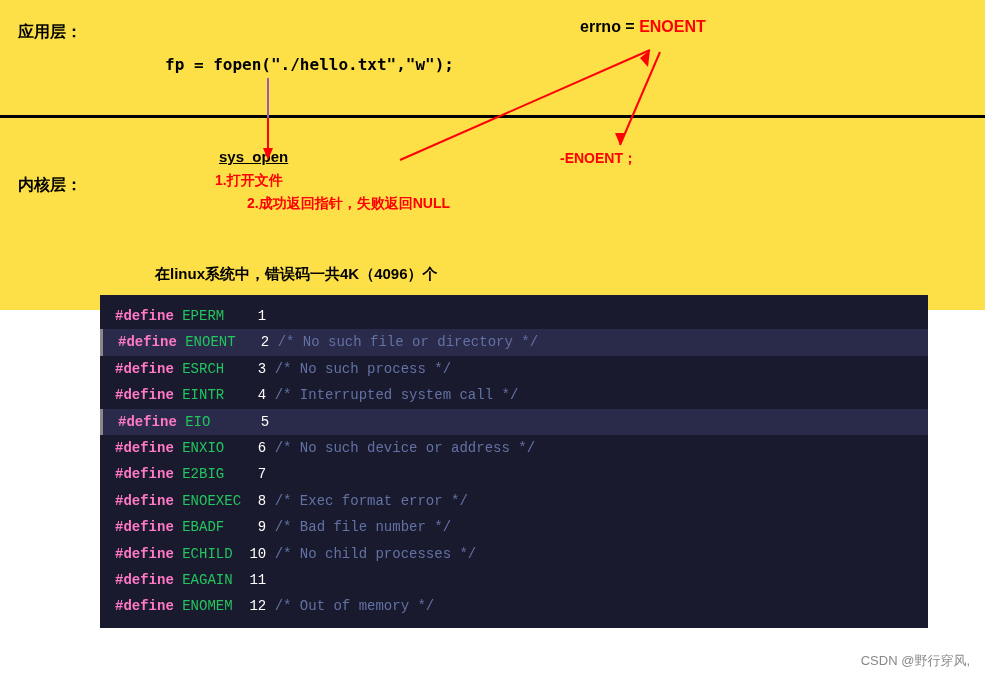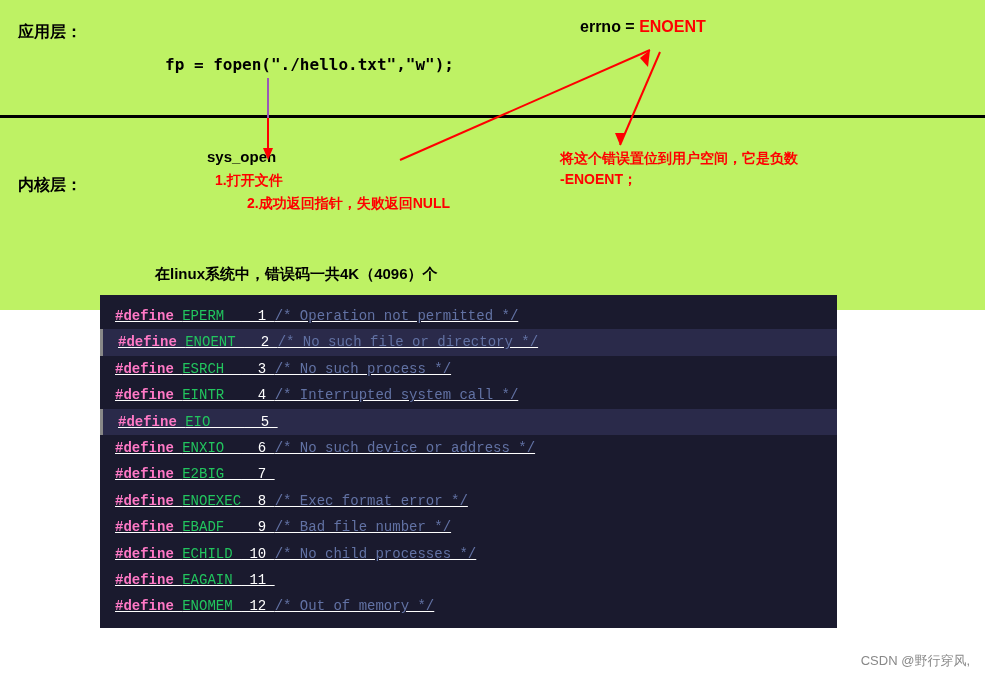--- a/index.html
+++ b/index.html
@@ -8,21 +8,21 @@
       height: 675px;
       background: #ffffff;
       font-family: 'Microsoft YaHei', SimSun, sans-serif;
       position: relative;
       overflow: hidden;
     }
     .diagram-area {
       position: relative;
       width: 985px;
       height: 310px;
-      background: #bef264;
+      background: #fde047;
     }
     .layer-label {
       position: absolute;
       font-size: 16px;
       font-weight: bold;
       color: #000;
     }
     .app-layer-label {
       top: 22px;
       left: 18px;
@@ -57,24 +57,25 @@
       color: #000;
     }
     .errno-value {
       color: red;
       font-size: 16px;
       font-weight: bold;
     }
     .sys-open-label {
       position: absolute;
       top: 148px;
-      left: 207px;
+      left: 219px;
       font-size: 15px;
       font-weight: bold;
       color: #000;
+      text-decoration: underline;
     }
     .step1 {
       position: absolute;
       top: 172px;
       left: 215px;
       font-size: 14px;
       color: red;
       font-weight: bold;
     }
     .step2 {
@@ -110,28 +111,27 @@
       left: 0;
       width: 985px;
       height: 310px;
       pointer-events: none;
     }
     
     .code-block {
       position: absolute;
       top: 295px;
       left: 100px;
-      width: 737px;
+      width: 828px;
       background: #1a1a2e;
       color: #fff;
       font-family: 'Courier New', Courier, monospace;
       font-size: 14px;
       line-height: 1.6;
       padding: 8px 0;
-      text-decoration: underline;
     }
     .code-line {
       padding: 2px 15px;
       display: flex;
       align-items: center;
       white-space: pre;
     }
     .code-line.highlighted {
       background: #2a2a4a;
       border-left: 3px solid #888;
@@ -165,21 +165,20 @@
     <span>errno = </span>
     <span class="errno-value">ENOENT</span>
   </div>
 
   <div class="sys-open-label">sys_open</div>
 
   <div class="step1">1.打开文件</div>
   <div class="step2">2.成功返回指针，失败返回NULL</div>
 
   <div class="error-note">
-    <div>将这个错误置位到用户空间，它是负数</div>
     <div>-ENOENT；</div>
   </div>
 
   <div class="linux-note">在linux系统中，错误码一共4K（4096）个</div>
 
   <svg class="arrows-svg">
 
     <line x1="268" y1="78" x2="268" y2="118" stroke="#9b59b6" stroke-width="2"></line>
 
     <line x1="268" y1="118" x2="268" y2="155" stroke="red" stroke-width="2"></line>
@@ -187,21 +186,21 @@
 
     <line x1="400" y1="160" x2="650" y2="50" stroke="red" stroke-width="2"></line>
     <polygon points="650,50 640,58 648,67" fill="red"></polygon>
 
     <line x1="660" y1="52" x2="620" y2="145" stroke="red" stroke-width="2"></line>
     <polygon points="620,145 615,133 625,133" fill="red"></polygon>
   </svg>
 </div>
 
 <div class="code-block" id="code-block">
-<div class="code-line"><span class="kw">#define </span><span class="def-name">EPERM  </span><span class="num">  1 </span><span class="comment">/* Operation not permitted */</span></div>
+<div class="code-line"><span class="kw">#define </span><span class="def-name">EPERM  </span><span class="num">  1 </span></div>
     <div class="code-line highlighted"><span class="kw">#define </span><span class="def-name">ENOENT </span><span class="num">  2 </span><span class="comment">/* No such file or directory */</span></div>
     <div class="code-line"><span class="kw">#define </span><span class="def-name">ESRCH  </span><span class="num">  3 </span><span class="comment">/* No such process */</span></div>
     <div class="code-line"><span class="kw">#define </span><span class="def-name">EINTR  </span><span class="num">  4 </span><span class="comment">/* Interrupted system call */</span></div>
     <div class="code-line highlighted"><span class="kw">#define </span><span class="def-name">EIO    </span><span class="num">  5 </span></div>
     <div class="code-line"><span class="kw">#define </span><span class="def-name">ENXIO  </span><span class="num">  6 </span><span class="comment">/* No such device or address */</span></div>
     <div class="code-line"><span class="kw">#define </span><span class="def-name">E2BIG  </span><span class="num">  7 </span></div>
     <div class="code-line"><span class="kw">#define </span><span class="def-name">ENOEXEC</span><span class="num">  8 </span><span class="comment">/* Exec format error */</span></div>
     <div class="code-line"><span class="kw">#define </span><span class="def-name">EBADF  </span><span class="num">  9 </span><span class="comment">/* Bad file number */</span></div>
     <div class="code-line"><span class="kw">#define </span><span class="def-name">ECHILD </span><span class="num"> 10 </span><span class="comment">/* No child processes */</span></div>
     <div class="code-line"><span class="kw">#define </span><span class="def-name">EAGAIN </span><span class="num"> 11 </span></div>

